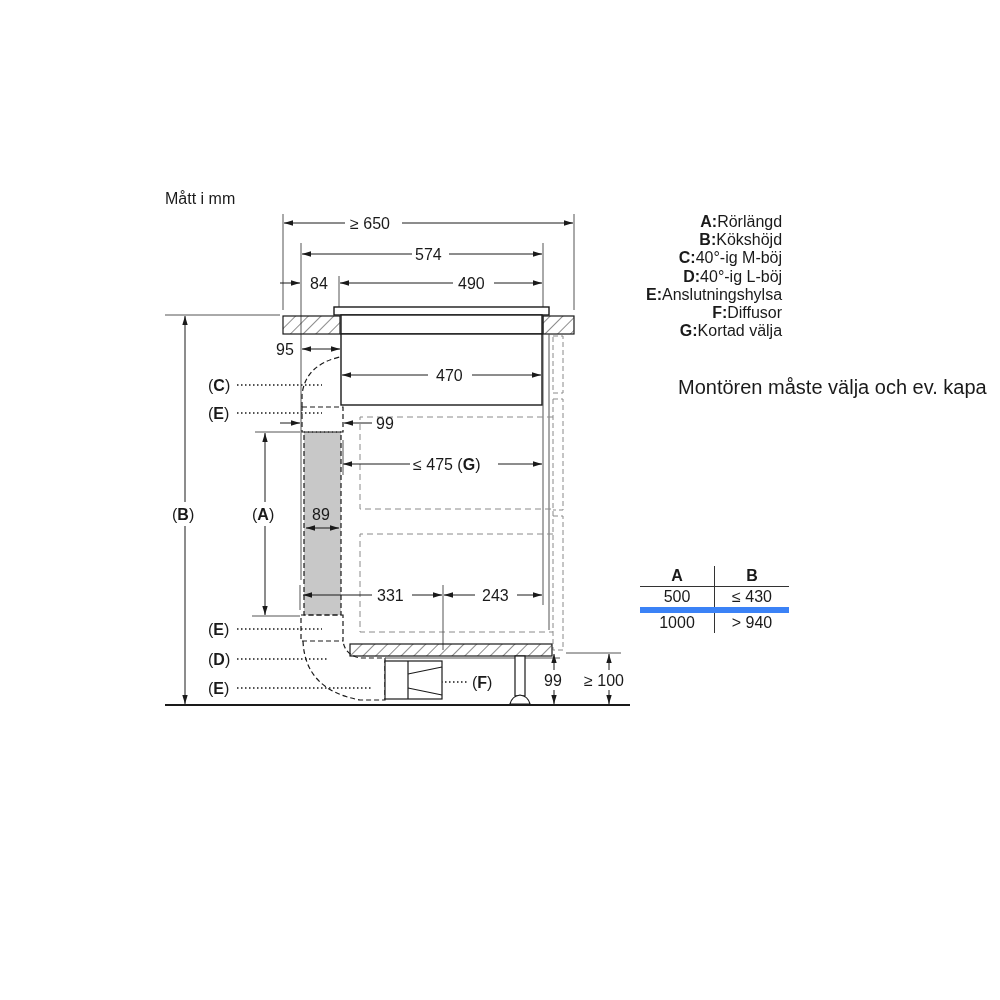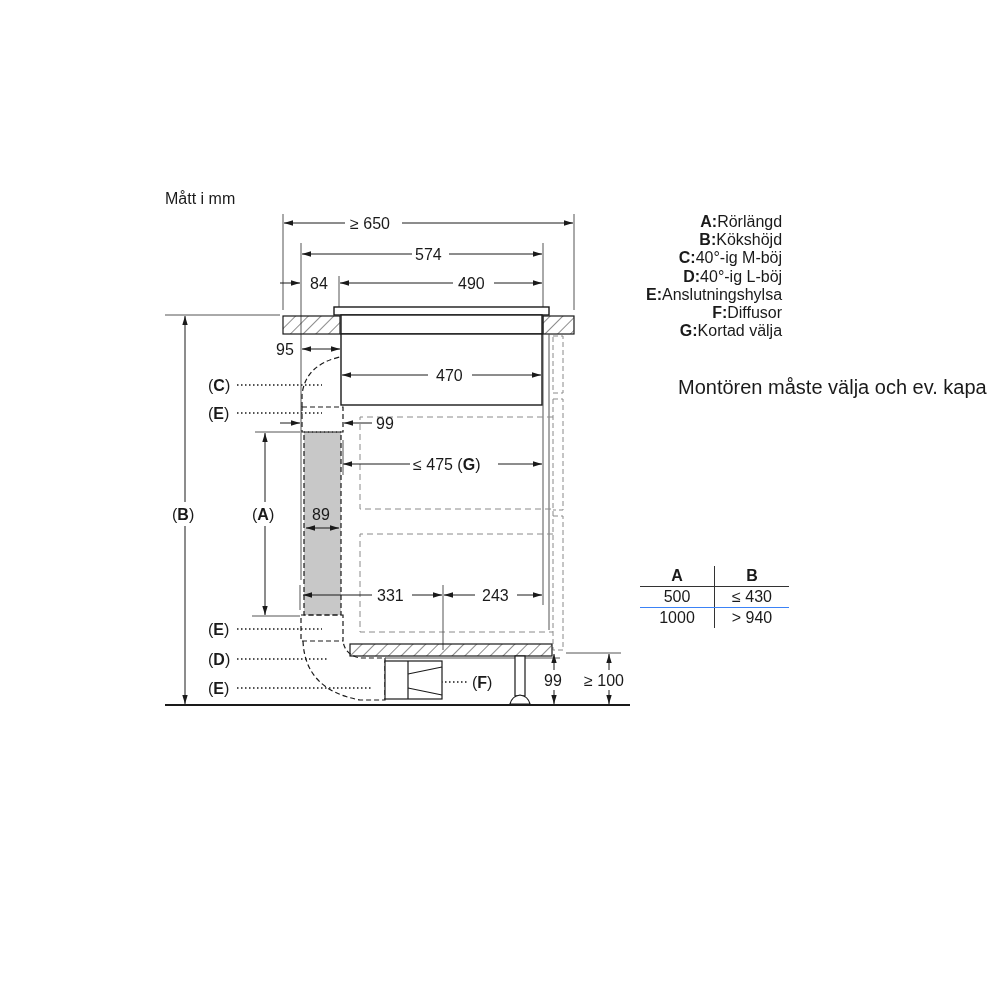--- a/index.html
+++ b/index.html
@@ -10,21 +10,21 @@
   .lbl { font-size: 16px; }
   .bold { font-weight: bold; }
   .legend { position: absolute; left: 640px; top: 213px; font-size: 16px; line-height: 18.2px; }
   .legend .row { white-space: nowrap; text-align: right; }
   .legend .key { font-weight: bold; display: inline-block; width: 22px; }
   .note { position: absolute; left: 640px; top: 378px; font-size: 20px; line-height: 18.5px; white-space: nowrap; margin-left: 38px; }
   .title { position: absolute; left: 165px; top: 190px; font-size: 16px; }
   table.ab { position: absolute; left: 640px; top: 566px; border-collapse: collapse; font-size: 16px; }
   table.ab th, table.ab td { width: 74px; text-align: center; padding: 1px 0; height: 18px; }
   table.ab th { font-weight: bold; border-bottom: 1px solid #333; }
-  table.ab tr.r1 td { border-bottom: 1px solid #3b82f6; }
+  table.ab tr.r1 td { border-bottom: 6px solid #3b82f6; }
   table.ab .c1 { border-right: 1px solid #333; }
 </style>
 </head>
 <body>
 
 <div id="stage">
 
   <div class="title">Mått i mm</div>
 
   <svg width="1000" height="1000" viewBox="0 0 1000 1000" style="position:absolute;left:0;top:0;">

